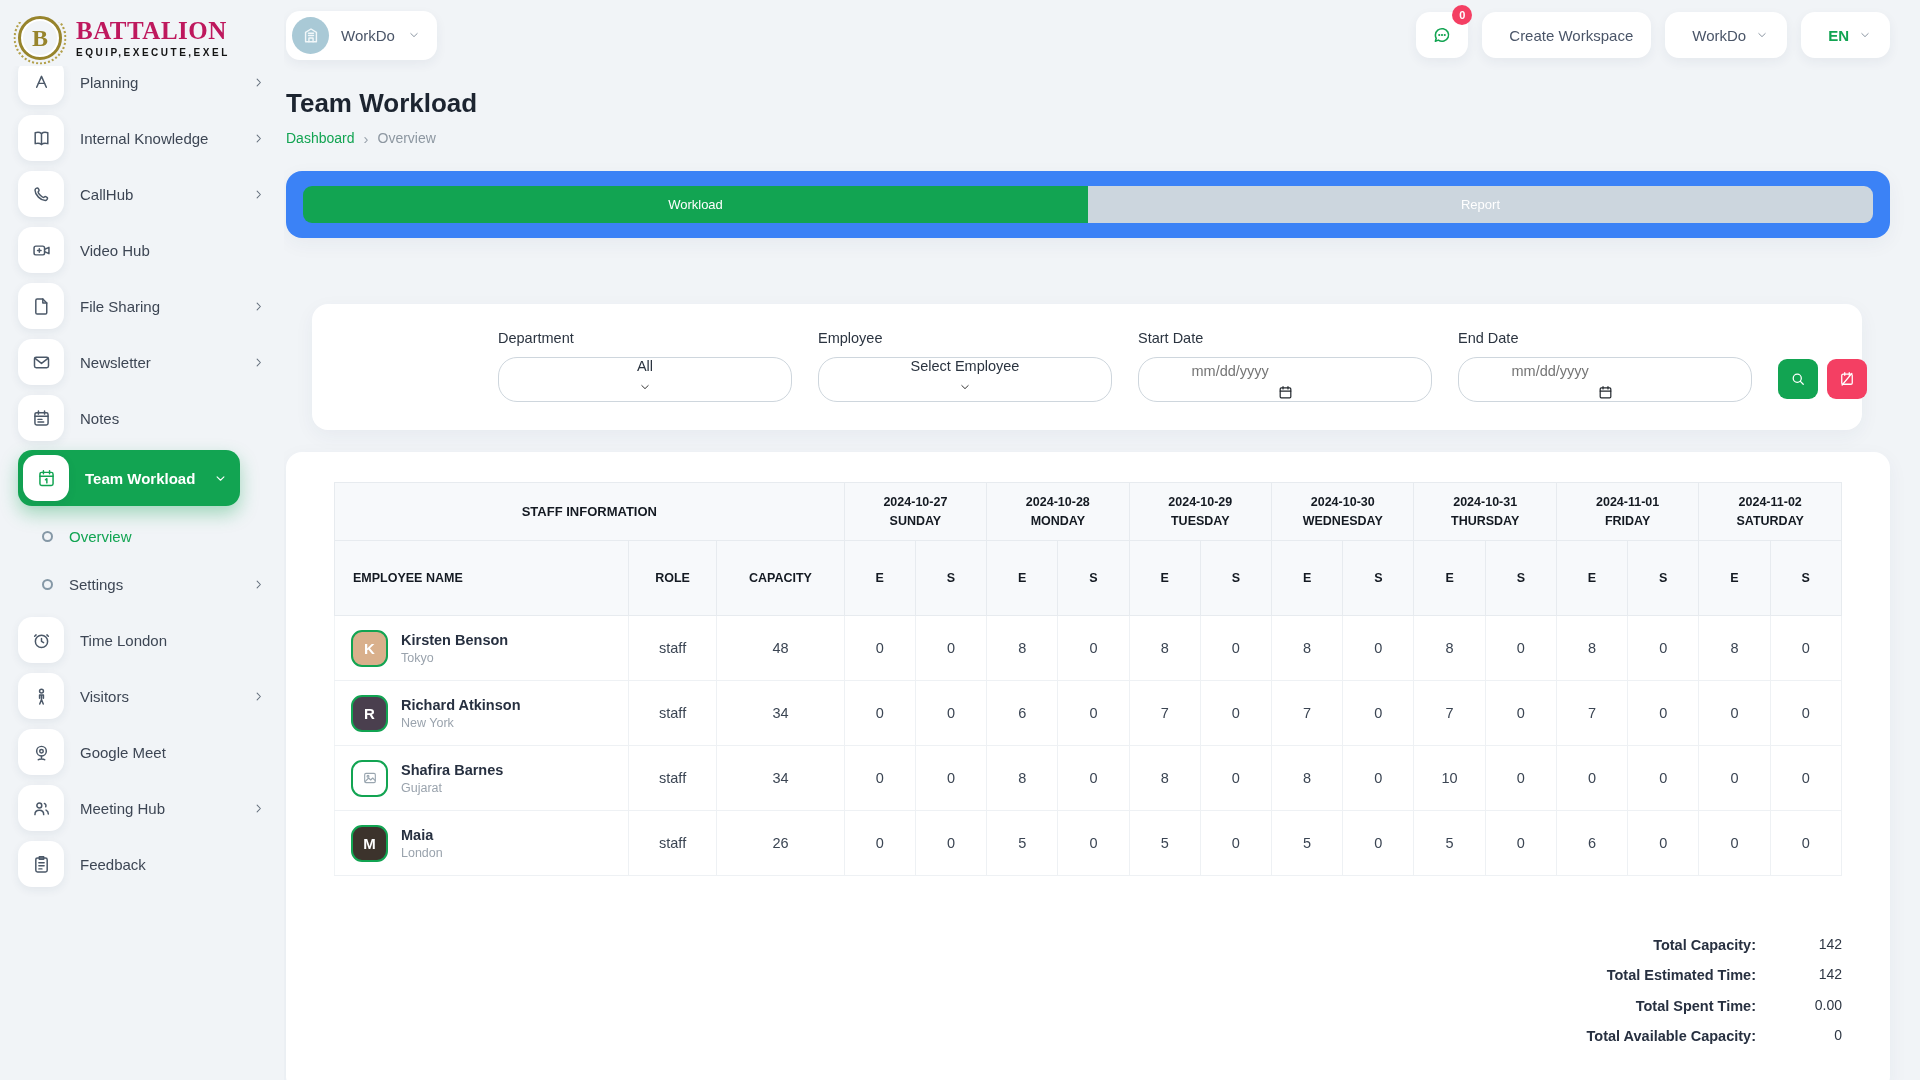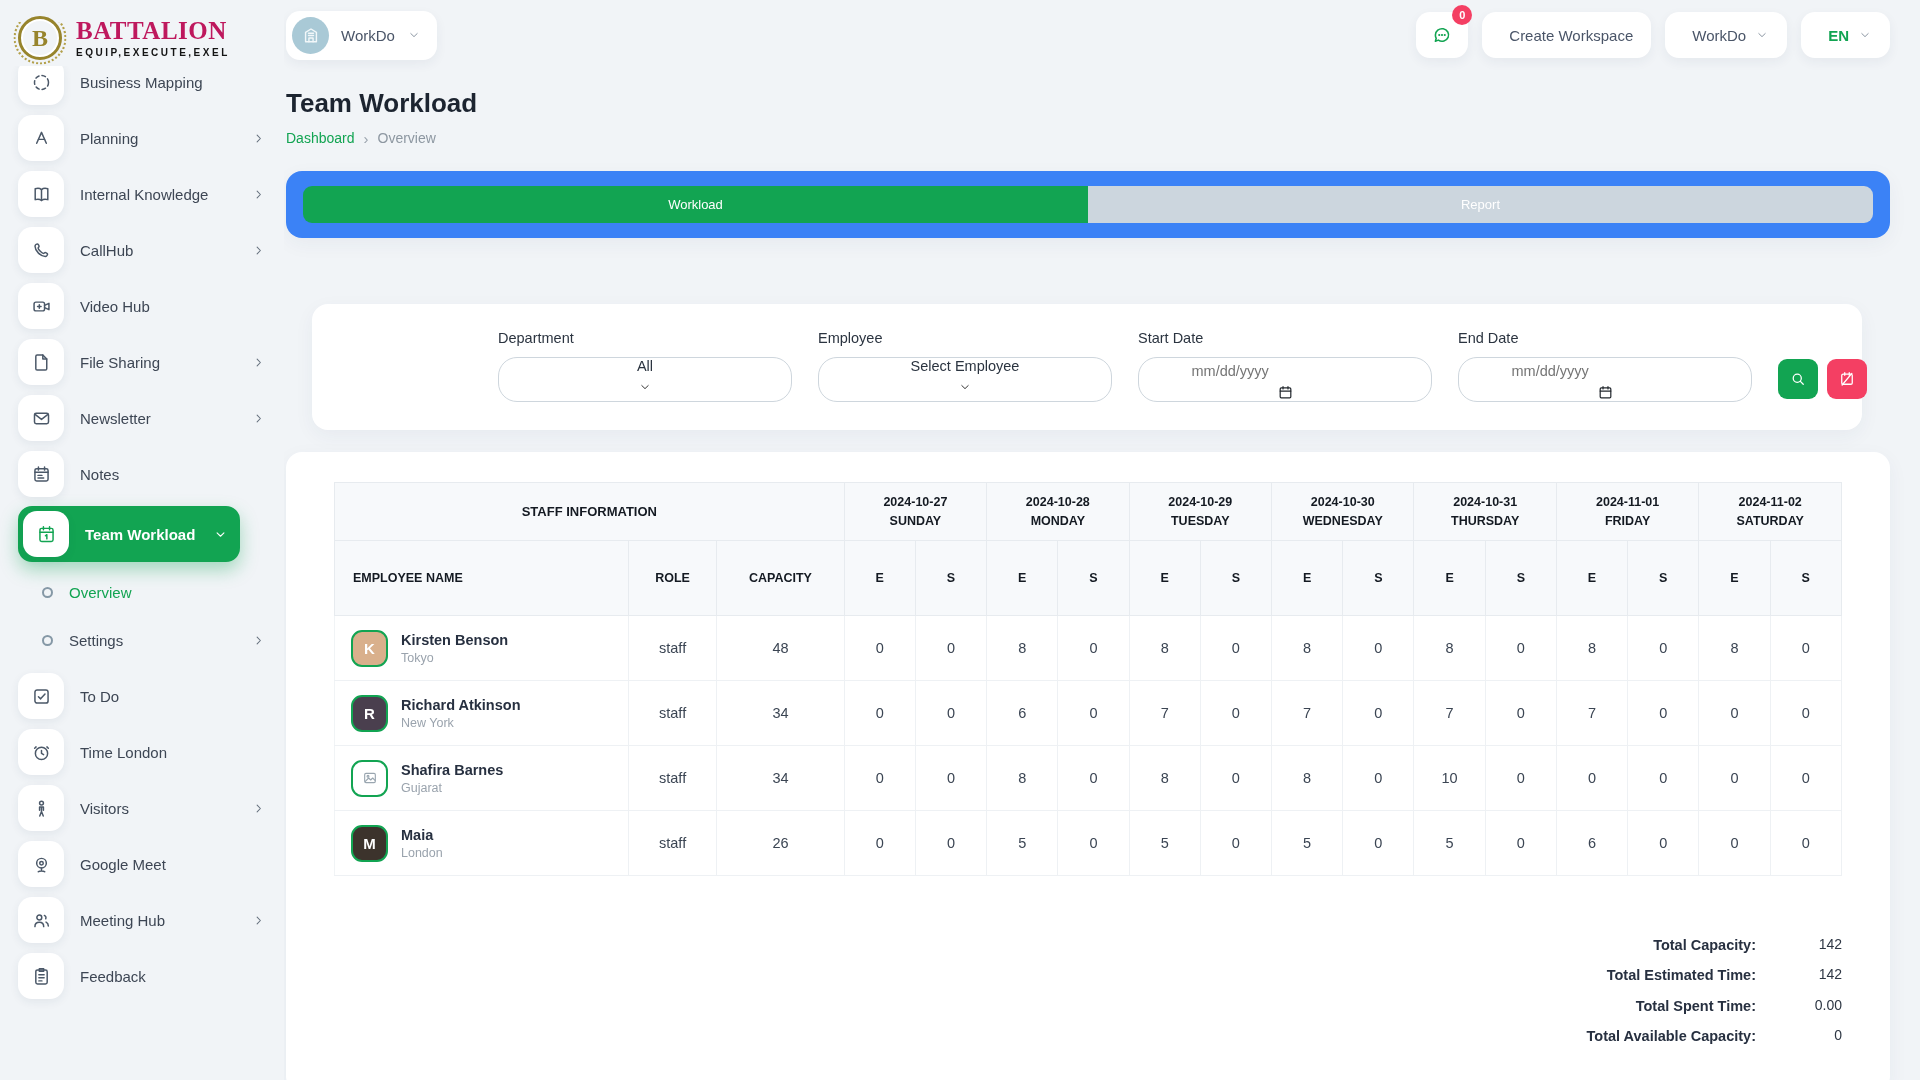--- a/index.html
+++ b/index.html
@@ -119,28 +119,20 @@
     </div>
     <div class="logo-text">
       <div class="logo-name">BATTALION</div>
       <div class="logo-tag">EQUIP,EXECUTE,EXEL</div>
     </div>
   </div>
   <nav class="menu">
       <div class="side-item">
         <span class="icon-box">
           <svg viewBox="0 0 24 24" fill="none" stroke="currentColor" stroke-width="1.7" stroke-linecap="round" stroke-linejoin="round">
-            <circle cx="12" cy="12" r="8" stroke-dasharray="4.2 3.4"></circle>
-          </svg>
-        </span>
-        <span class="side-label">Business Mapping</span>
-      </div>
-      <div class="side-item">
-        <span class="icon-box">
-          <svg viewBox="0 0 24 24" fill="none" stroke="currentColor" stroke-width="1.7" stroke-linecap="round" stroke-linejoin="round">
             <path d="M6.5 17.5 L12 5 L17.5 17.5"></path>
             <path d="M8.6 13 H15.4"></path>
           </svg>
         </span>
         <span class="side-label">Planning</span>
         <span class="side-chev">
           <svg viewBox="0 0 24 24" fill="none" stroke="currentColor" stroke-width="1.7" stroke-linecap="round" stroke-linejoin="round">
             <path d="M9.8 6.5 L15 12 L9.8 17.5"></path>
           </svg>
         </span>
@@ -241,29 +233,20 @@
         </div>
         <div class="sub-item">
           <span class="sub-bullet"></span>
           <span class="sub-label">Settings</span>
           <span class="side-chev">
             <svg viewBox="0 0 24 24" fill="none" stroke="currentColor" stroke-width="1.7" stroke-linecap="round" stroke-linejoin="round">
               <path d="M9.8 6.5 L15 12 L9.8 17.5"></path>
             </svg>
           </span>
         </div>
-      </div>
-      <div class="side-item">
-        <span class="icon-box">
-          <svg viewBox="0 0 24 24" fill="none" stroke="currentColor" stroke-width="1.7" stroke-linecap="round" stroke-linejoin="round">
-            <rect x="4.5" y="4.5" width="15" height="15" rx="2.5"></rect>
-            <path d="M8.5 12.2 L11 14.7 L16 9.2"></path>
-          </svg>
-        </span>
-        <span class="side-label">To Do</span>
       </div>
       <div class="side-item">
         <span class="icon-box">
           <svg viewBox="0 0 24 24" fill="none" stroke="currentColor" stroke-width="1.7" stroke-linecap="round" stroke-linejoin="round">
             <circle cx="12" cy="13" r="7"></circle>
             <path d="M12 9.8 V13 L14.4 14.4"></path>
             <path d="M5.8 5.6 L4.2 7.1 M18.2 5.6 L19.8 7.1"></path>
           </svg>
         </span>
         <span class="side-label">Time London</span>

